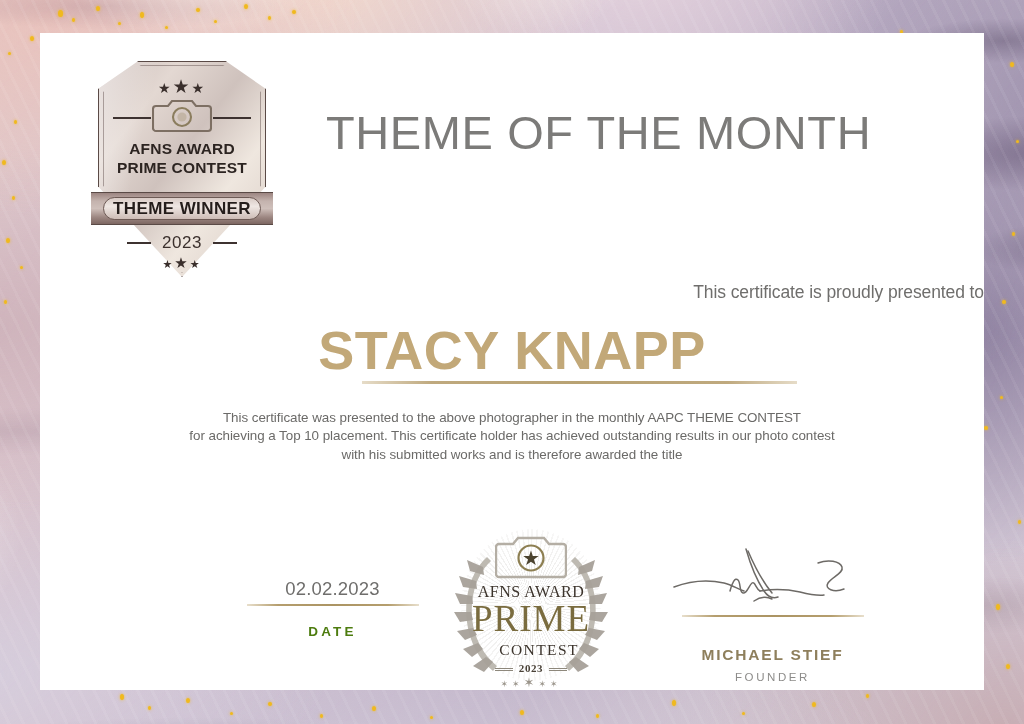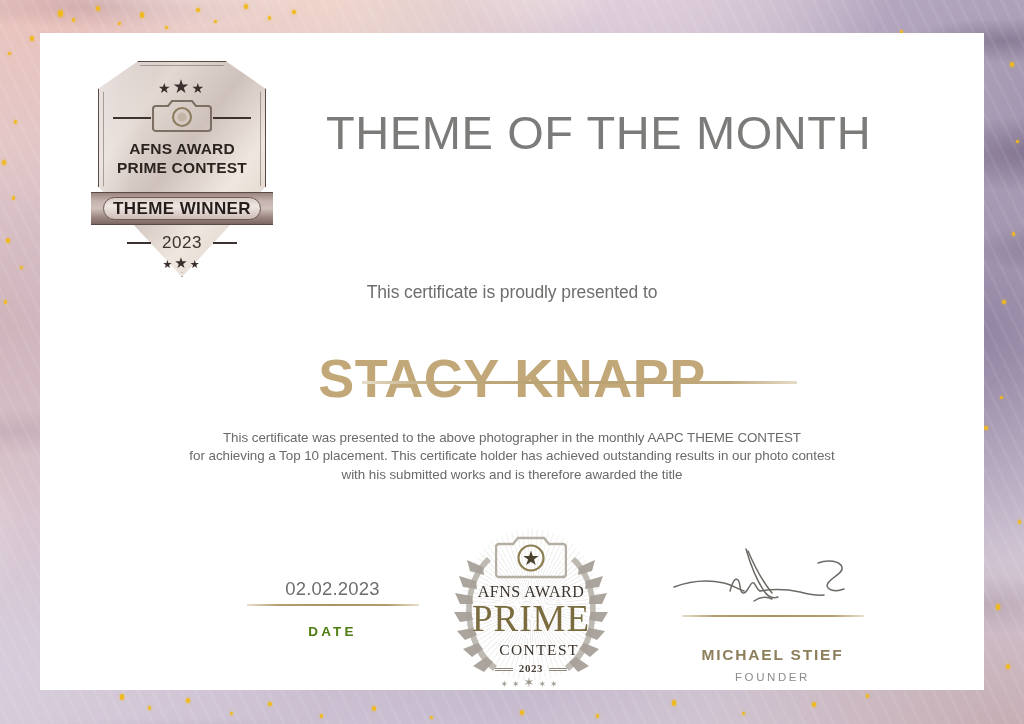--- a/index.html
+++ b/index.html
@@ -134,38 +134,37 @@
     letter-spacing:.6px; white-space:nowrap; line-height:1;
   }
   #subtitle{
     position:absolute; left:325px; top:145px; width:470px;
     font-size:34px; font-weight:300; color:#c4b69c;
     letter-spacing:.4px; white-space:nowrap; line-height:1;
   }
 
   
   #presented{
-    position:absolute; left:0; right:0; top:249px; text-align:center;
+    position:absolute; left:0; right:0; top:249px; text-align:right;
     font-size:17.5px; color:#6f6e6c; letter-spacing:-.1px;
   }
   #recipient{
     position:absolute; left:0; right:0; top:290px; text-align:center;
     font-size:54px; font-weight:bold; color:#c2a878; letter-spacing:.5px;
     line-height:1;
-    margin-top:28px;
   }
   #name-rule{
     position:absolute; left:322px; width:435px; top:348px;
     height:2.6px;
     background:linear-gradient(90deg,#e6dcc8 0%,#bfa97e 16%,#b8a273 50%,#bfa97e 84%,#e6dcc8 100%);
   }
 
   
   #body-text{
-    position:absolute; left:0; right:0; top:396px; text-align:center;
+    position:absolute; left:0; right:0; top:376px; text-align:center;
     font-size:13.4px; color:#6b6a68; line-height:18.3px; letter-spacing:-.05px;
   }
 
   
   #footer{ position:absolute; left:0; top:470px; width:100%; height:190px; }
 
   
   #date-block{ position:absolute; left:170px; top:75px; width:245px; text-align:center; }
   #date-value{ font-size:18.5px; color:#6f6e6c; letter-spacing:.2px; }
   .sig-rule{

